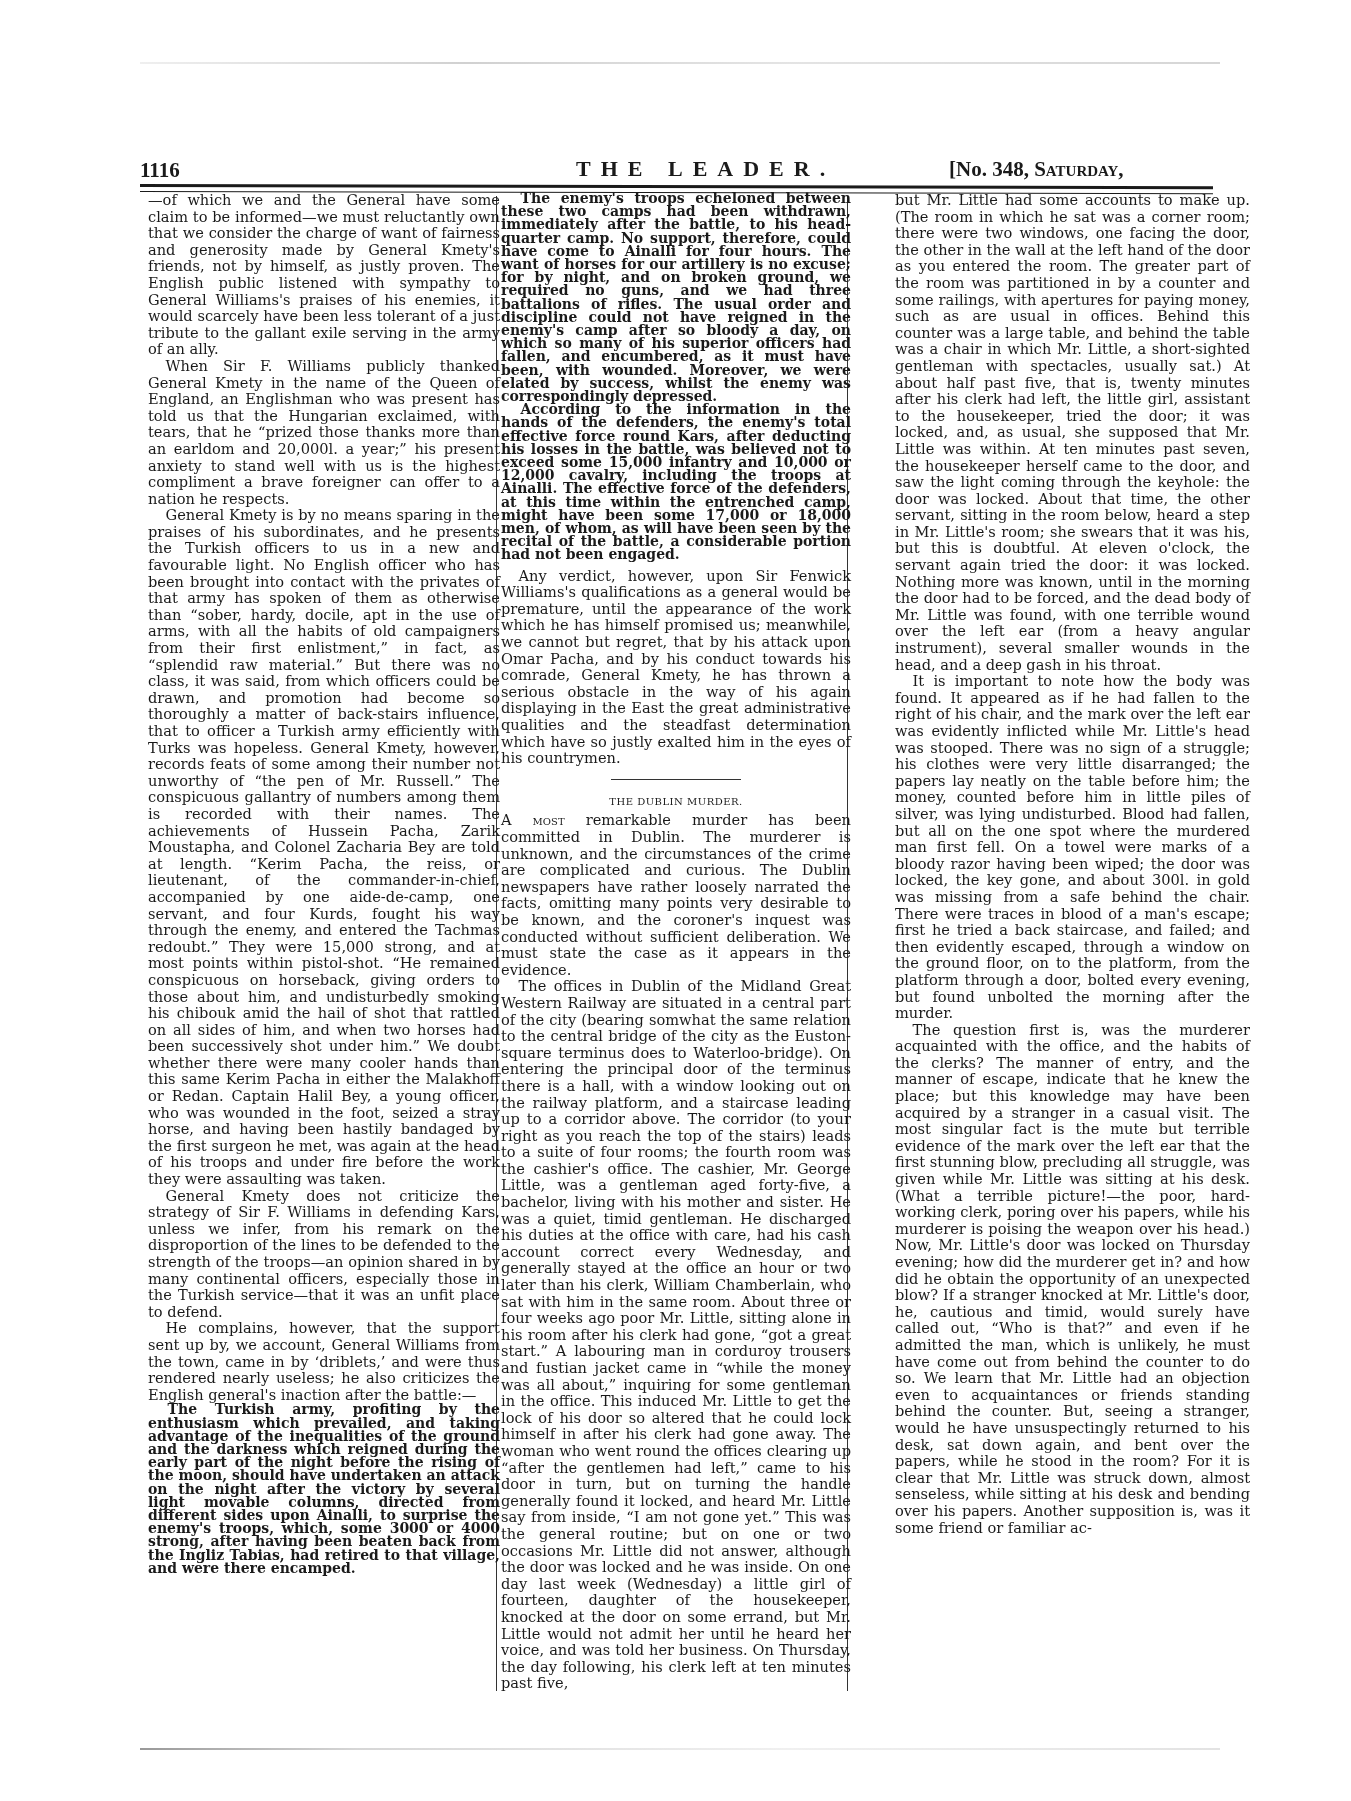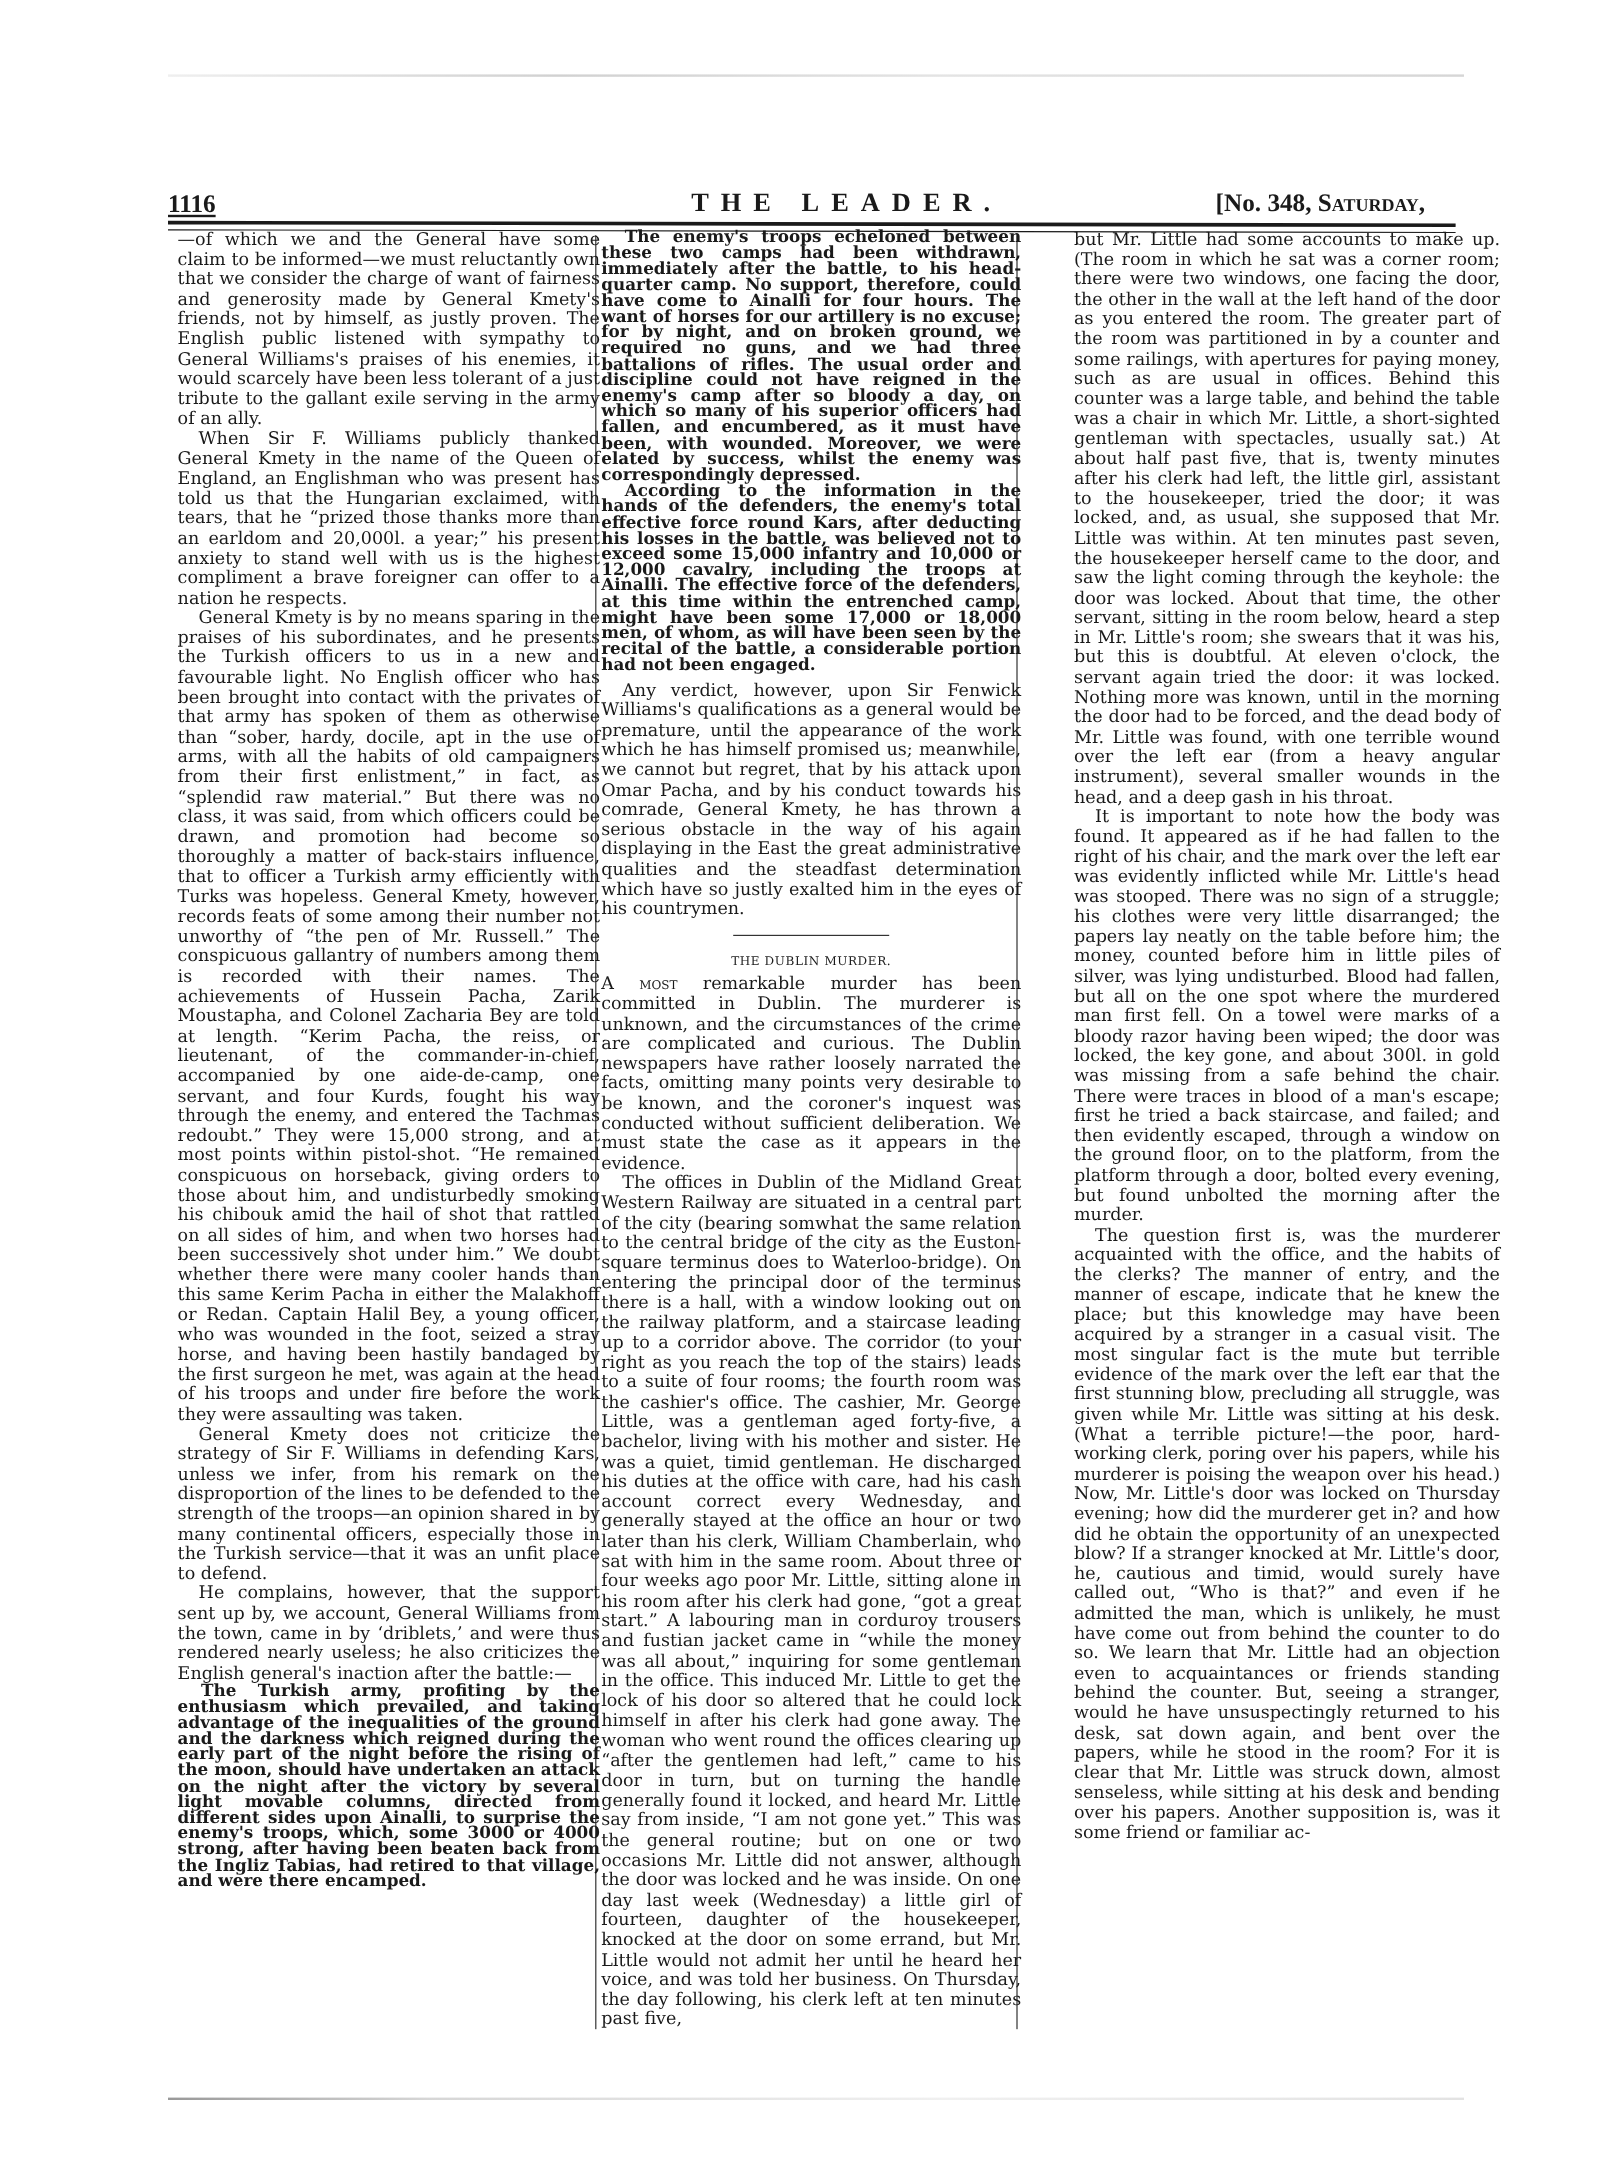--- a/index.html
+++ b/index.html
@@ -15,29 +15,29 @@
       background: linear-gradient(90deg, #e8e8e8, #bdbdbd 30%, #d8d8d8 60%, #c4c4c4);
       opacity: .7;
     }
     .scan-edge-bottom {
       position: absolute; left: 140px; top: 1748px; width: 1080px; height: 2px;
       background: linear-gradient(90deg, #555, #bbb 20%, #e6e6e6 60%, #d0d0d0);
       opacity: .6;
     }
     .page-number {
       position: absolute; left: 140px; top: 158px;
-      font-family: "Liberation Serif", serif; font-weight: bold; font-size: 21px; text-decoration: underline;
+      font-family: "Liberation Serif", serif; font-weight: bold; font-size: 21px;
     }
     .masthead {
       position: absolute; left: 576px; top: 156px;
       font-family: "Liberation Serif", serif; font-weight: bold; font-size: 22px;
       letter-spacing: 10px;
     }
     .issue {
-      position: absolute; left: 1013px; top: 157px;
+      position: absolute; left: 949px; top: 157px;
       font-family: "Liberation Serif", serif; font-weight: bold; font-size: 21px;
     }
     .issue .sc { font-variant: small-caps; }
     .rule-top {
       position: absolute; left: 140px; top: 184px; width: 1073px; height: 4px;
       border-top: 3px solid #1a1a1a; border-bottom: 1px solid #1a1a1a;
       transform: rotate(0.12deg); transform-origin: left;
     }
     .col {
       position: absolute; top: 192px;

